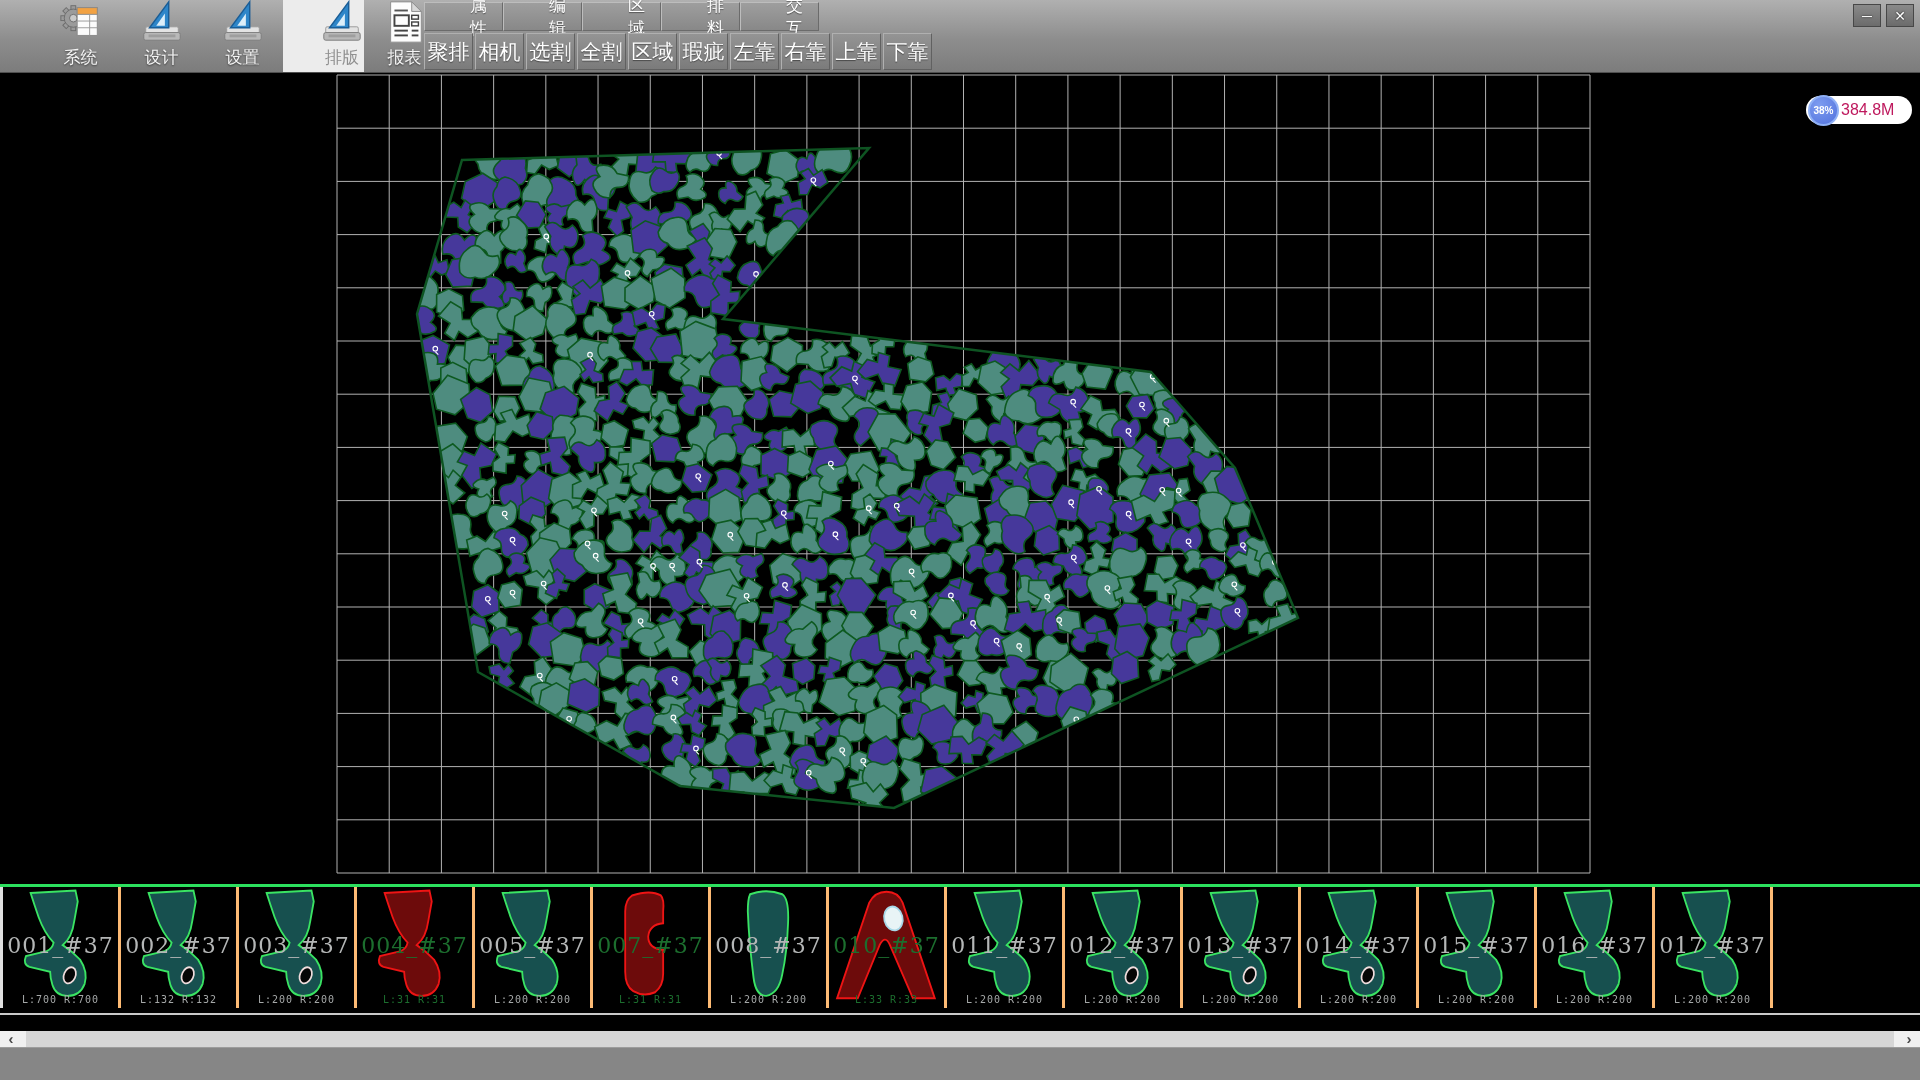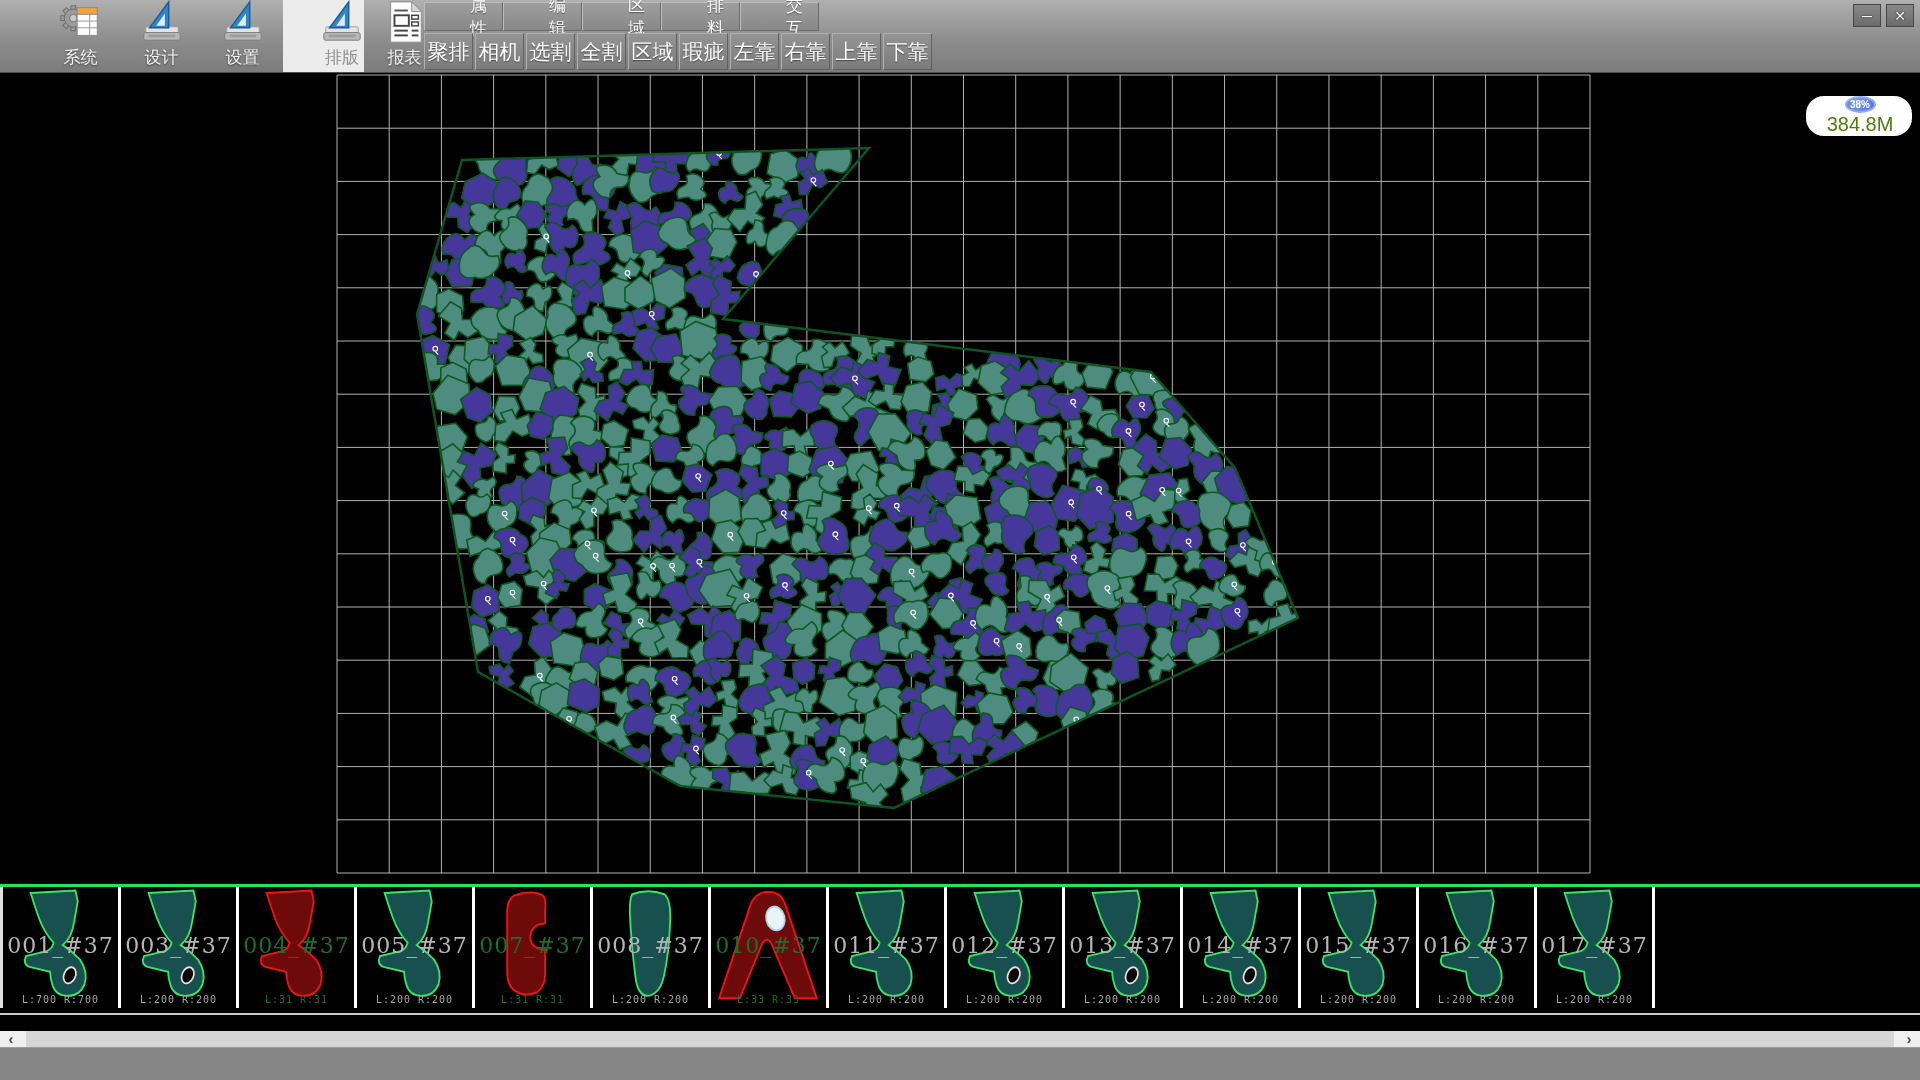--- a/index.html
+++ b/index.html
@@ -45,50 +45,49 @@
   
   .canvas{position:absolute;top:72px;left:0;width:1920px;height:812px;background:#000;}
   
   .filmstrip{
     position:absolute;top:884px;left:0;width:1920px;height:126px;background:#000;
     border-top:3px solid #2ce05e;border-bottom:2px solid #c9c9c9;
     display:flex;box-sizing:content-box;overflow:hidden;
   }
   .cell{
     position:relative;flex:none;width:115px;height:121px;
-    border-right:3px solid #ffffff;box-sizing:content-box;
+    border-right:3px solid #fdba74;box-sizing:content-box;
   }
   .cell:first-child{border-left:3px solid #e0e0e0;}
   .cell svg{position:absolute;left:0;top:0;width:115px;height:121px;}
   .cell .nm{
     position:absolute;top:46px;left:0;width:100%;text-align:center;
     font-family:"DejaVu Serif","Liberation Serif",serif;font-size:22px;
     color:#b4b6b6;letter-spacing:1px;white-space:nowrap;
   }
   .cell .lr{
     position:absolute;bottom:3px;left:0;width:100%;text-align:center;
     font-family:"DejaVu Sans Mono","Liberation Mono",monospace;font-size:10px;
     color:#a5a8a8;letter-spacing:1px;white-space:nowrap;
   }
   .cell.red .nm,.cell.red .lr{color:#1c6e2e;}
   
   .badge{
-    position:absolute;top:96px;left:1806px;width:106px;height:40px;background:#fff;
+    position:absolute;top:96px;left:1806px;width:106px;height:28px;background:#fff;
     border-radius:18px;display:flex;align-items:center;z-index:8;
     box-shadow:0 1px 4px rgba(0,0,0,.4);
-    flex-direction:column;
   }
   .badge .pct{
     width:31px;height:31px;margin-left:2px;border-radius:50%;
     background:radial-gradient(circle at 35% 30%,#7d9cf0,#5272dd);
     border:2px solid #8fb0f5;box-sizing:border-box;
     display:flex;align-items:center;justify-content:center;
     color:#fff;font-size:10px;font-weight:bold;
   }
-  .badge .mem{margin-left:2px;font-size:20px;color:#4d7c0f;}
+  .badge .mem{margin-left:2px;font-size:16px;color:#be185d;}
   
   .scrollbar{position:absolute;top:1031px;left:0;width:1920px;height:16px;background:#f0f0f0;}
   .sb-arrow{
     position:absolute;top:0;width:18px;height:16px;color:#4a4a4a;font-size:15px;
     line-height:15px;text-align:center;font-weight:bold;
   }
   .sb-arrow.left{left:2px;}
   .sb-arrow.right{right:2px;}
   .sb-thumb{position:absolute;top:0;left:26px;width:1868px;height:16px;background:#d6d6d6;}
   .statusbar{
@@ -923,20 +922,28 @@
         <ellipse cx="58" cy="73" rx="5" ry="7" transform="rotate(25 58 73)" fill="#050505" stroke="#eedcdc" stroke-width="1.5"></ellipse>
       </svg>
       <div class="nm">001_#37</div>
       <div class="lr">L:700 R:700</div>
     </div>
     <div class="cell">
       <svg viewBox="0 0 100 100" preserveAspectRatio="none">
     <path d="M24,5 L63,3 L65,12 L62,28 Q60,42 52,48 Q60,53 67,60 Q74,70 71,80 Q67,90 56,90 Q46,90 43,81 Q41,75 41,70 L23,66 Q17,64 20,57 L38,53 Q43,51 44,46 Q36,38 31,25 Q27,14 24,5 Z" fill="#17504f" stroke="#3ae463" stroke-width="1.6"></path>
         <ellipse cx="58" cy="73" rx="5" ry="7" transform="rotate(25 58 73)" fill="#050505" stroke="#eedcdc" stroke-width="1.5"></ellipse>
       </svg>
+      <div class="nm">002_#37</div>
+      <div class="lr">L:132 R:132</div>
+    </div>
+    <div class="cell">
+      <svg viewBox="0 0 100 100" preserveAspectRatio="none">
+    <path d="M24,5 L63,3 L65,12 L62,28 Q60,42 52,48 Q60,53 67,60 Q74,70 71,80 Q67,90 56,90 Q46,90 43,81 Q41,75 41,70 L23,66 Q17,64 20,57 L38,53 Q43,51 44,46 Q36,38 31,25 Q27,14 24,5 Z" fill="#17504f" stroke="#3ae463" stroke-width="1.6"></path>
+        <ellipse cx="58" cy="73" rx="5" ry="7" transform="rotate(25 58 73)" fill="#050505" stroke="#eedcdc" stroke-width="1.5"></ellipse>
+      </svg>
       <div class="nm">003_#37</div>
       <div class="lr">L:200 R:200</div>
     </div>
     <div class="cell red">
       <svg viewBox="0 0 100 100" preserveAspectRatio="none">
     <path d="M24,5 L63,3 L65,12 L62,28 Q60,42 52,48 Q60,53 67,60 Q74,70 71,80 Q67,90 56,90 Q46,90 43,81 Q41,75 41,70 L23,66 Q17,64 20,57 L38,53 Q43,51 44,46 Q36,38 31,25 Q27,14 24,5 Z" fill="#6d0b0b" stroke="#ee1414" stroke-width="1.6"></path>
       </svg>
       <div class="nm">004_#37</div>
       <div class="lr">L:31 R:31</div>
     </div>

